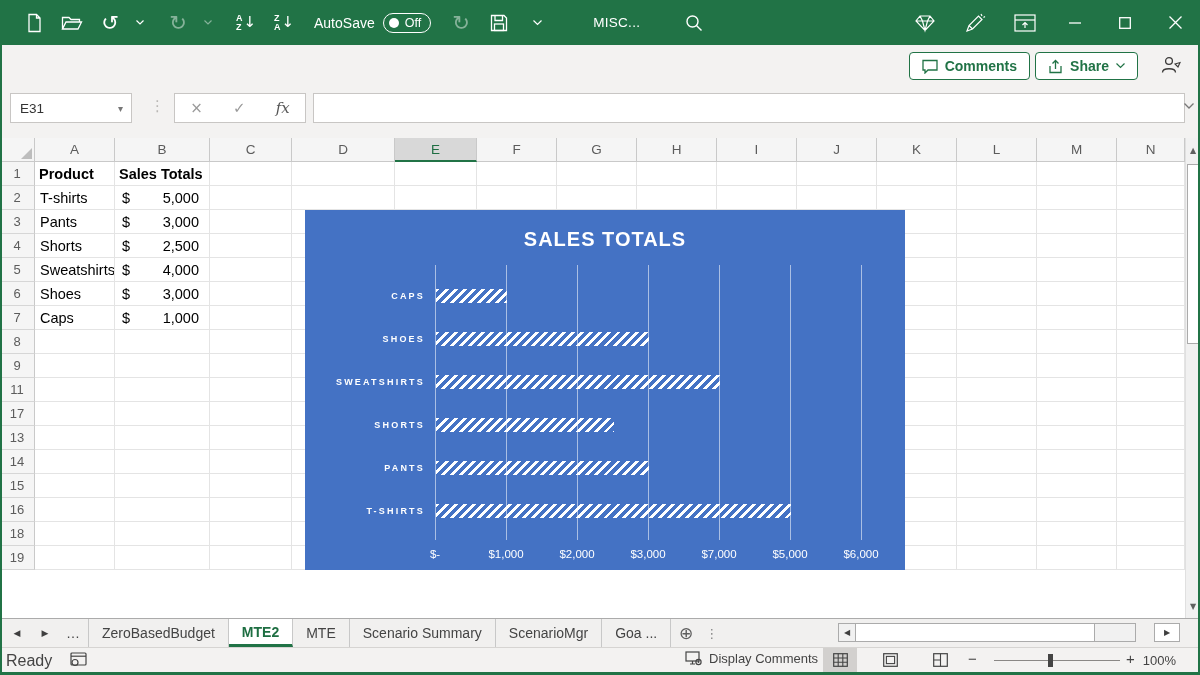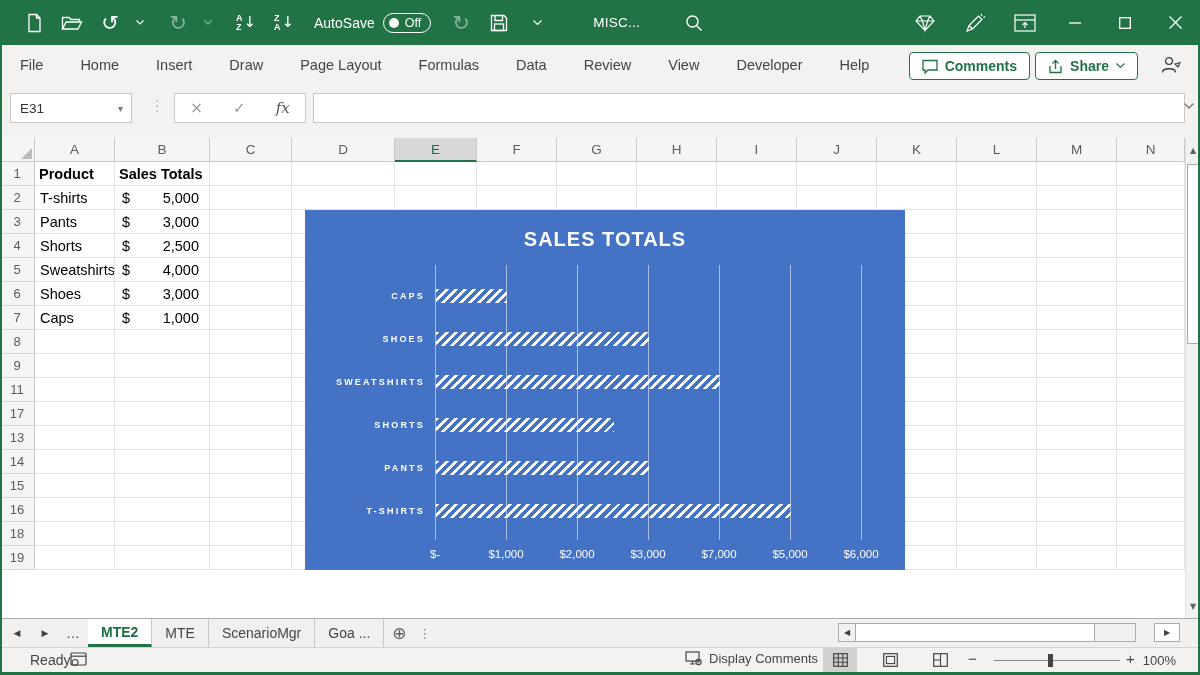--- a/index.html
+++ b/index.html
@@ -114,21 +114,21 @@
          color:#3f3f3f;font-family:"DejaVu Sans",sans-serif;}
   .hthumb{flex:0 0 238px;background:#fff;border-left:1px solid #ABABAB;border-right:1px solid #ABABAB;}
   .hscroll2{position:absolute;left:1152px;top:4px;width:26px;height:19px;border:1px solid #ABABAB;
             background:#fff;display:flex;align-items:center;justify-content:center;font-size:8px;
             color:#3f3f3f;box-sizing:border-box;font-family:"DejaVu Sans",sans-serif;}
 
   
   .statusbar{position:absolute;left:0;top:647px;width:1200px;height:25px;background:#F3F2F1;
              border-top:1px solid #D6D4D2;box-sizing:border-box;
              border-left:2px solid #217346;border-right:2px solid #217346;color:#444;}
-  .ready{position:absolute;left:28px;top:4px;font-size:14px;}
+  .ready{position:absolute;left:4px;top:4px;font-size:16px;}
   .macro{position:absolute;left:68px;top:4px;}
   .dispset{position:absolute;left:683px;top:3px;display:flex;align-items:center;gap:6px;font-size:13px;}
   .viewbtn{position:absolute;top:0;width:34px;height:24px;display:flex;align-items:center;justify-content:center;}
   .viewbtn.active{background:#D2D0CE;}
   .zoomglyph{position:absolute;top:2px;font-size:15px;color:#444;}
   .ztrack{position:absolute;left:992px;top:12px;width:126px;height:1px;background:#8A8886;}
   .zthumb{position:absolute;left:1046px;top:6px;width:5px;height:13px;background:#444;}
   .zoomlevel{position:absolute;right:22px;top:5px;font-size:13px;}
 
   .bottomedge{position:absolute;left:0;top:672px;width:1200px;height:3px;background:#217346;}
@@ -242,33 +242,20 @@
       </span>
       <span class="wbtn">
         <svg width="13" height="13" viewBox="0 0 13 13">
             <path d="M0.5 0.5 L12.5 12.5 M12.5 0.5 L0.5 12.5" stroke="#fff" stroke-width="1.3"></path>
           </svg>
       </span>
     </div>
   </div>
 
   <div class="menubar">
-    <span id="menu-tabs" style="display:flex;align-items:center;">
-        <span class="mtab">File</span>
-        <span class="mtab">Home</span>
-        <span class="mtab">Insert</span>
-        <span class="mtab">Draw</span>
-        <span class="mtab">Page Layout</span>
-        <span class="mtab">Formulas</span>
-        <span class="mtab">Data</span>
-        <span class="mtab">Review</span>
-        <span class="mtab">View</span>
-        <span class="mtab">Developer</span>
-        <span class="mtab">Help</span>
-      </span>
     <span class="pillbtn comments-btn">
       <svg width="16" height="15" viewBox="0 0 16 15">
           <path d="M1 1.5 H15 V11 H6 L3 14 V11 H1 Z" fill="none" stroke="#217346" stroke-width="1.3"></path>
         </svg>
       <span>Comments</span>
     </span>
     <span class="pillbtn share-btn">
       <svg width="15" height="15" viewBox="0 0 15 15">
           <path d="M7.5 10 V1.5 M4.5 4.5 L7.5 1.5 L10.5 4.5 M2 7 V13.5 H13 V7" fill="none" stroke="#217346" stroke-width="1.3"></path>
         </svg>
@@ -672,22 +659,24 @@
       <div class="bar" style="left: 131px; top: 251px; height: 14px; width: 213px;"></div>
       <div class="catlab" style="left: 0px; top: 296px;">T-SHIRTS</div>
       <div class="bar" style="left: 131px; top: 294px; height: 14px; width: 355px;"></div>
     </div>
 
   <div class="tabstrip">
     <span class="navarr">◀</span>
     <span class="navarr" style="width:26px;">▶</span>
     <span class="tab-ellipsis">…</span>
     <span id="tabs-row" style="display:flex;align-items:stretch;">
+        <span class="stab first">ZeroBasedBudget</span>
         <span class="stab active">MTE2</span>
         <span class="stab">MTE</span>
+        <span class="stab">Scenario Summary</span>
         <span class="stab">ScenarioMgr</span>
         <span class="stab">Goa ...</span>
       </span>
     <span class="addsheet">⊕</span>
     <span class="tdots">⋮</span>
     <span class="hscroll">
       <span class="hsarr">◀</span>
       <span class="hthumb"></span>
     </span>
     <span class="hscroll2">▶</span>

